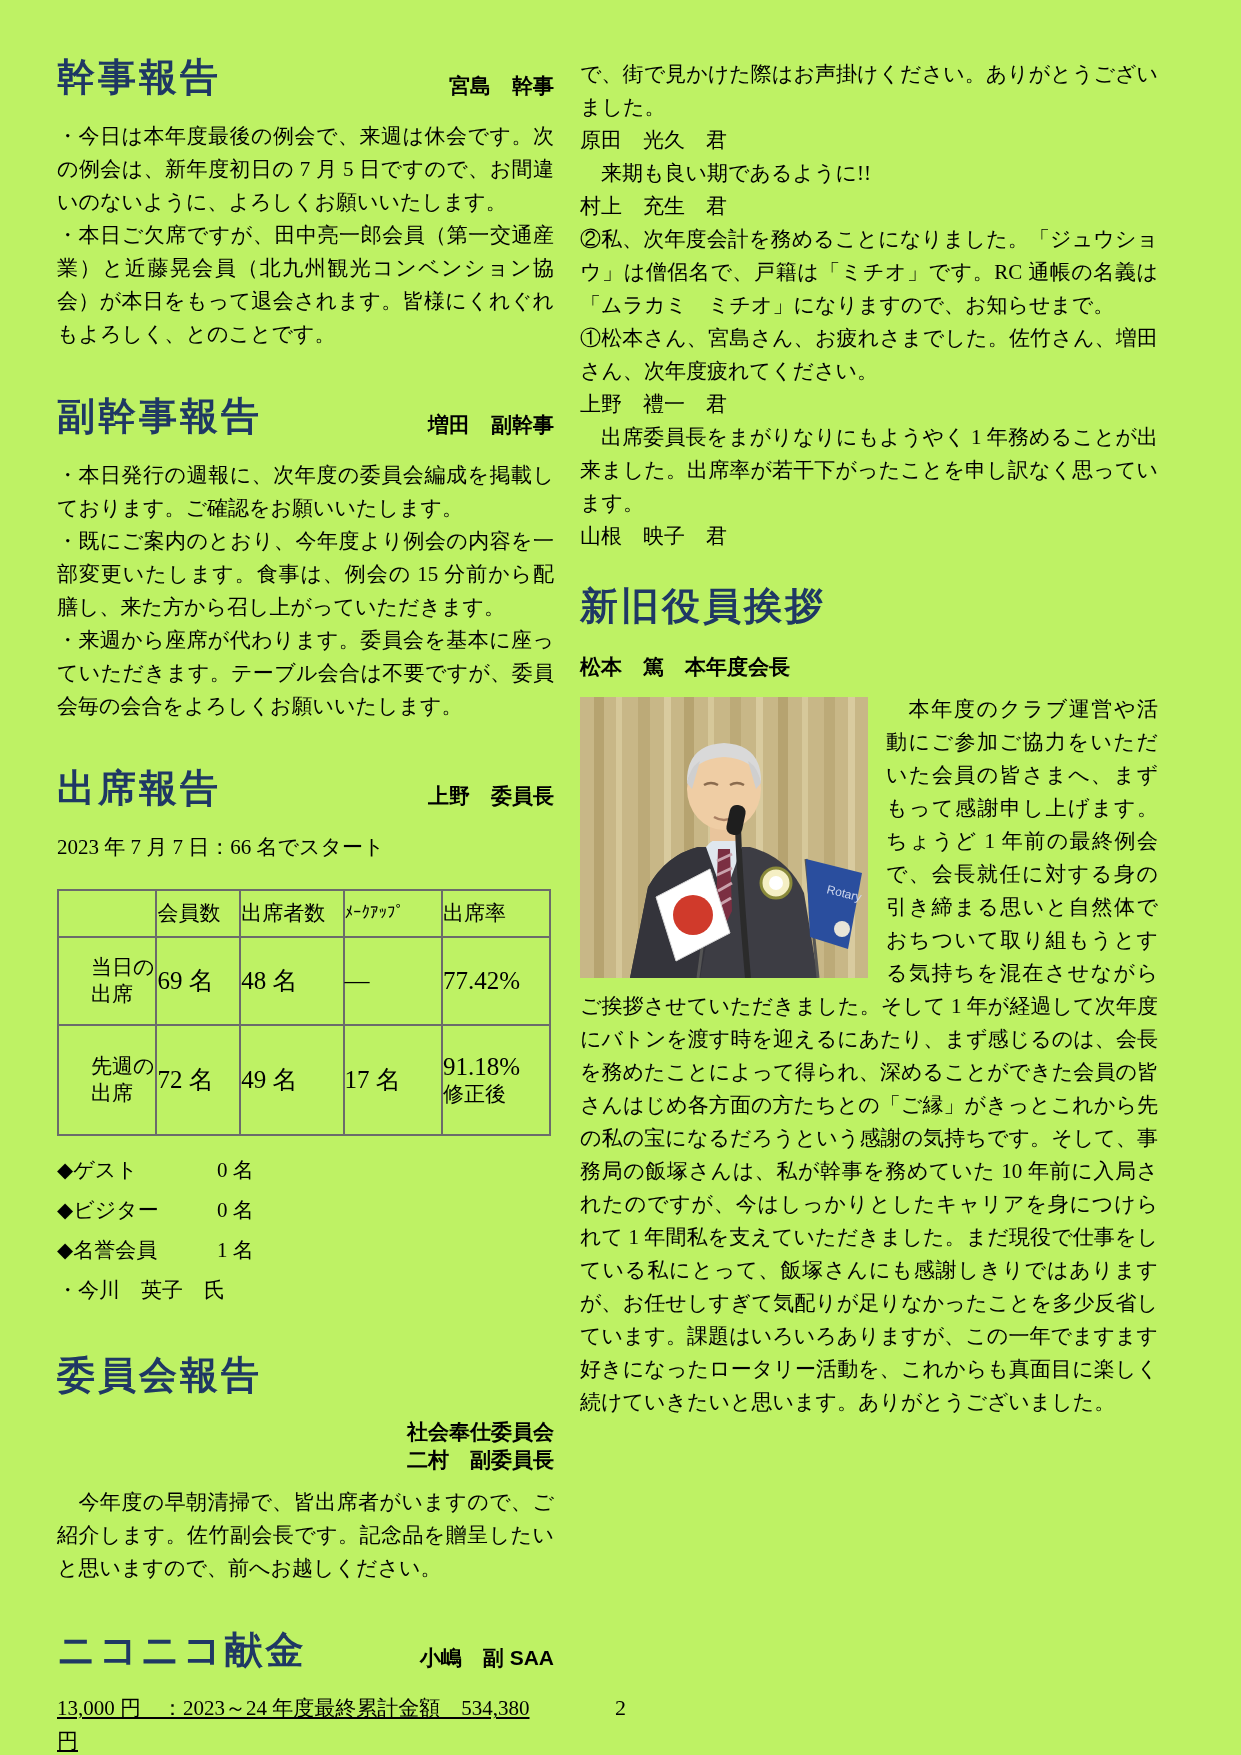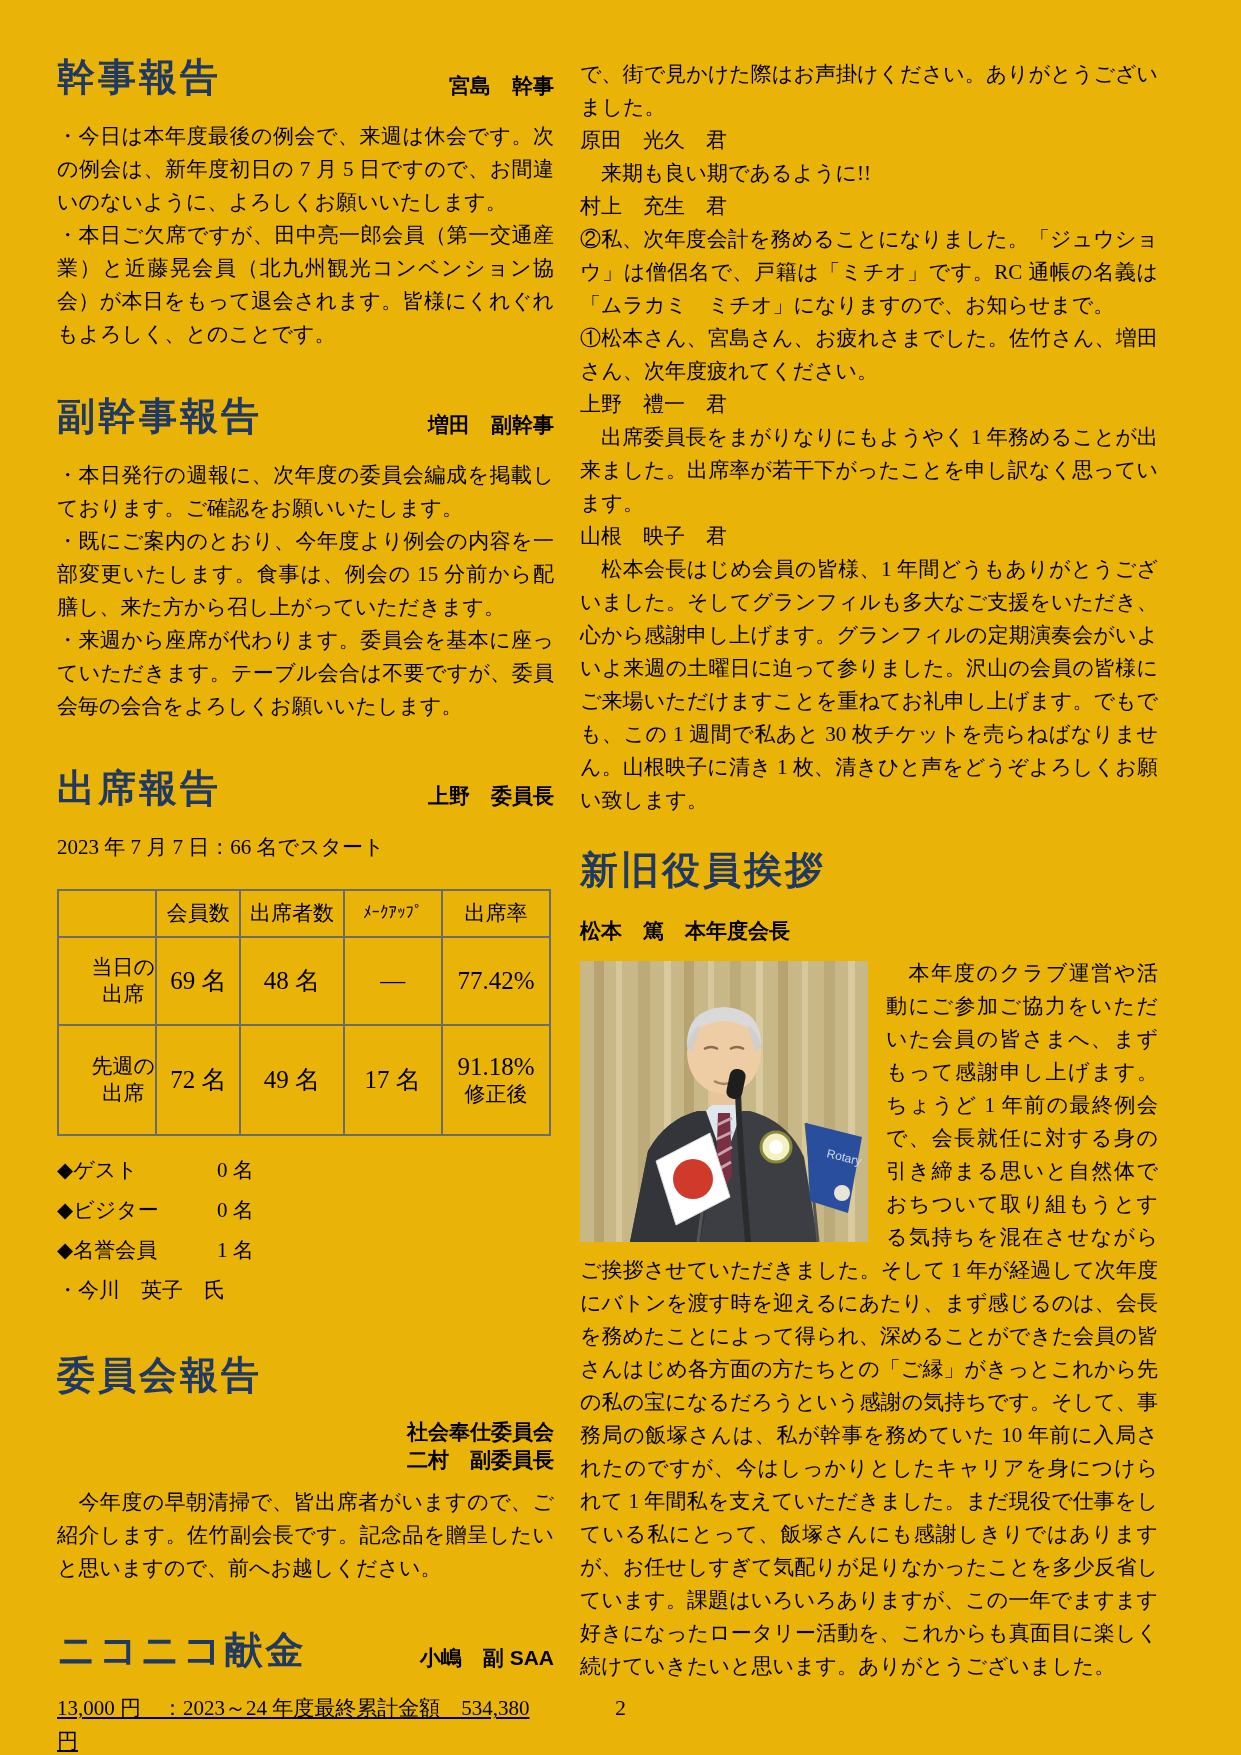--- a/index.html
+++ b/index.html
@@ -1,19 +1,19 @@
 <!DOCTYPE html>
 <html lang="ja"><head>
 <meta charset="utf-8">
 <style>
   html,body{margin:0;padding:0;background:#e8e8e8;}
   .page{
     position:relative;
     width:1241px;height:1755px;
-    background:#eab308;
+    background:#bef264;
     box-sizing:border-box;
     padding:58px 0 0 57px;
     font-family:"Liberation Serif","DejaVu Serif",serif;
     color:#000;
     overflow:hidden;
   }
   .columns{display:grid;grid-template-columns:497px 578px;column-gap:26px;}
   .col{min-width:0;}
 
   
@@ -29,21 +29,21 @@
   }
   .section{margin-top:46px;}
   .section.first{margin-top:0;}
 
   
   .body-p{font-size:21px;line-height:33px;text-align:justify;margin:0;font-family:Liberation Serif, serif;}
   .intro-line{font-size:21px;line-height:33px;margin:0 0 25px 0;}
 
   
   table.att{border-collapse:collapse;width:494px;table-layout:fixed;}
-  table.att td{border:2px solid #6b6b6b;text-align:center;vertical-align:middle;padding:2px 0;}
+  table.att td{border:2px solid #6b6b6b;vertical-align:middle;padding:2px 0;}
   table.att .hdr{font-size:21px;height:41px;}
   table.att .hdr-small{font-size:17px;}
   table.att .rowlab{font-size:21px;line-height:27px;padding-left:32px;}
   table.att .num{font-size:25px;}
   table.att tr.r1 td{height:82px;}
   table.att tr.r2 td{height:104px;}
   .rate-note{font-size:21px;line-height:26px;}
 
   .notes{margin-top:14px;}
   .note-line{font-size:21px;line-height:40px;}
@@ -187,21 +187,20 @@
       <div>
         <p class="body-p">で、街で見かけた際はお声掛けください。ありがとうございました。</p>
         <p class="entry-name">原田　光久　君</p>
         <p class="body-p">　来期も良い期であるように!!</p>
         <p class="entry-name">村上　充生　君</p>
         <p class="body-p">②私、次年度会計を務めることになりました。「ジュウショウ」は僧侶名で、戸籍は「ミチオ」です。RC 通帳の名義は「ムラカミ　ミチオ」になりますので、お知らせまで。</p>
         <p class="body-p">①松本さん、宮島さん、お疲れさまでした。佐竹さん、増田さん、次年度疲れてください。</p>
         <p class="entry-name">上野　禮一　君</p>
         <p class="body-p">　出席委員長をまがりなりにもようやく 1 年務めることが出来ました。出席率が若干下がったことを申し訳なく思っています。</p>
         <p class="entry-name">山根　映子　君</p>
-        <p class="body-p">　松本会長はじめ会員の皆様、1 年間どうもありがとうございました。そしてグランフィルも多大なご支援をいただき、心から感謝申し上げます。グランフィルの定期演奏会がいよいよ来週の土曜日に迫って参りました。沢山の会員の皆様にご来場いただけますことを重ねてお礼申し上げます。でもでも、この 1 週間で私あと 30 枚チケットを売らねばなりません。山根映子に清き 1 枚、清きひと声をどうぞよろしくお願い致します。</p>
       </div>
 
       <div class="section" style="margin-top:34px;">
         <div class="sec-head-row" style="margin-bottom:8px;">
           <h2 class="sec-h">新旧役員挨拶</h2>
         </div>
         <div class="sub-title">松本　篤　本年度会長</div>
 
         <div>
           <div class="photo">

